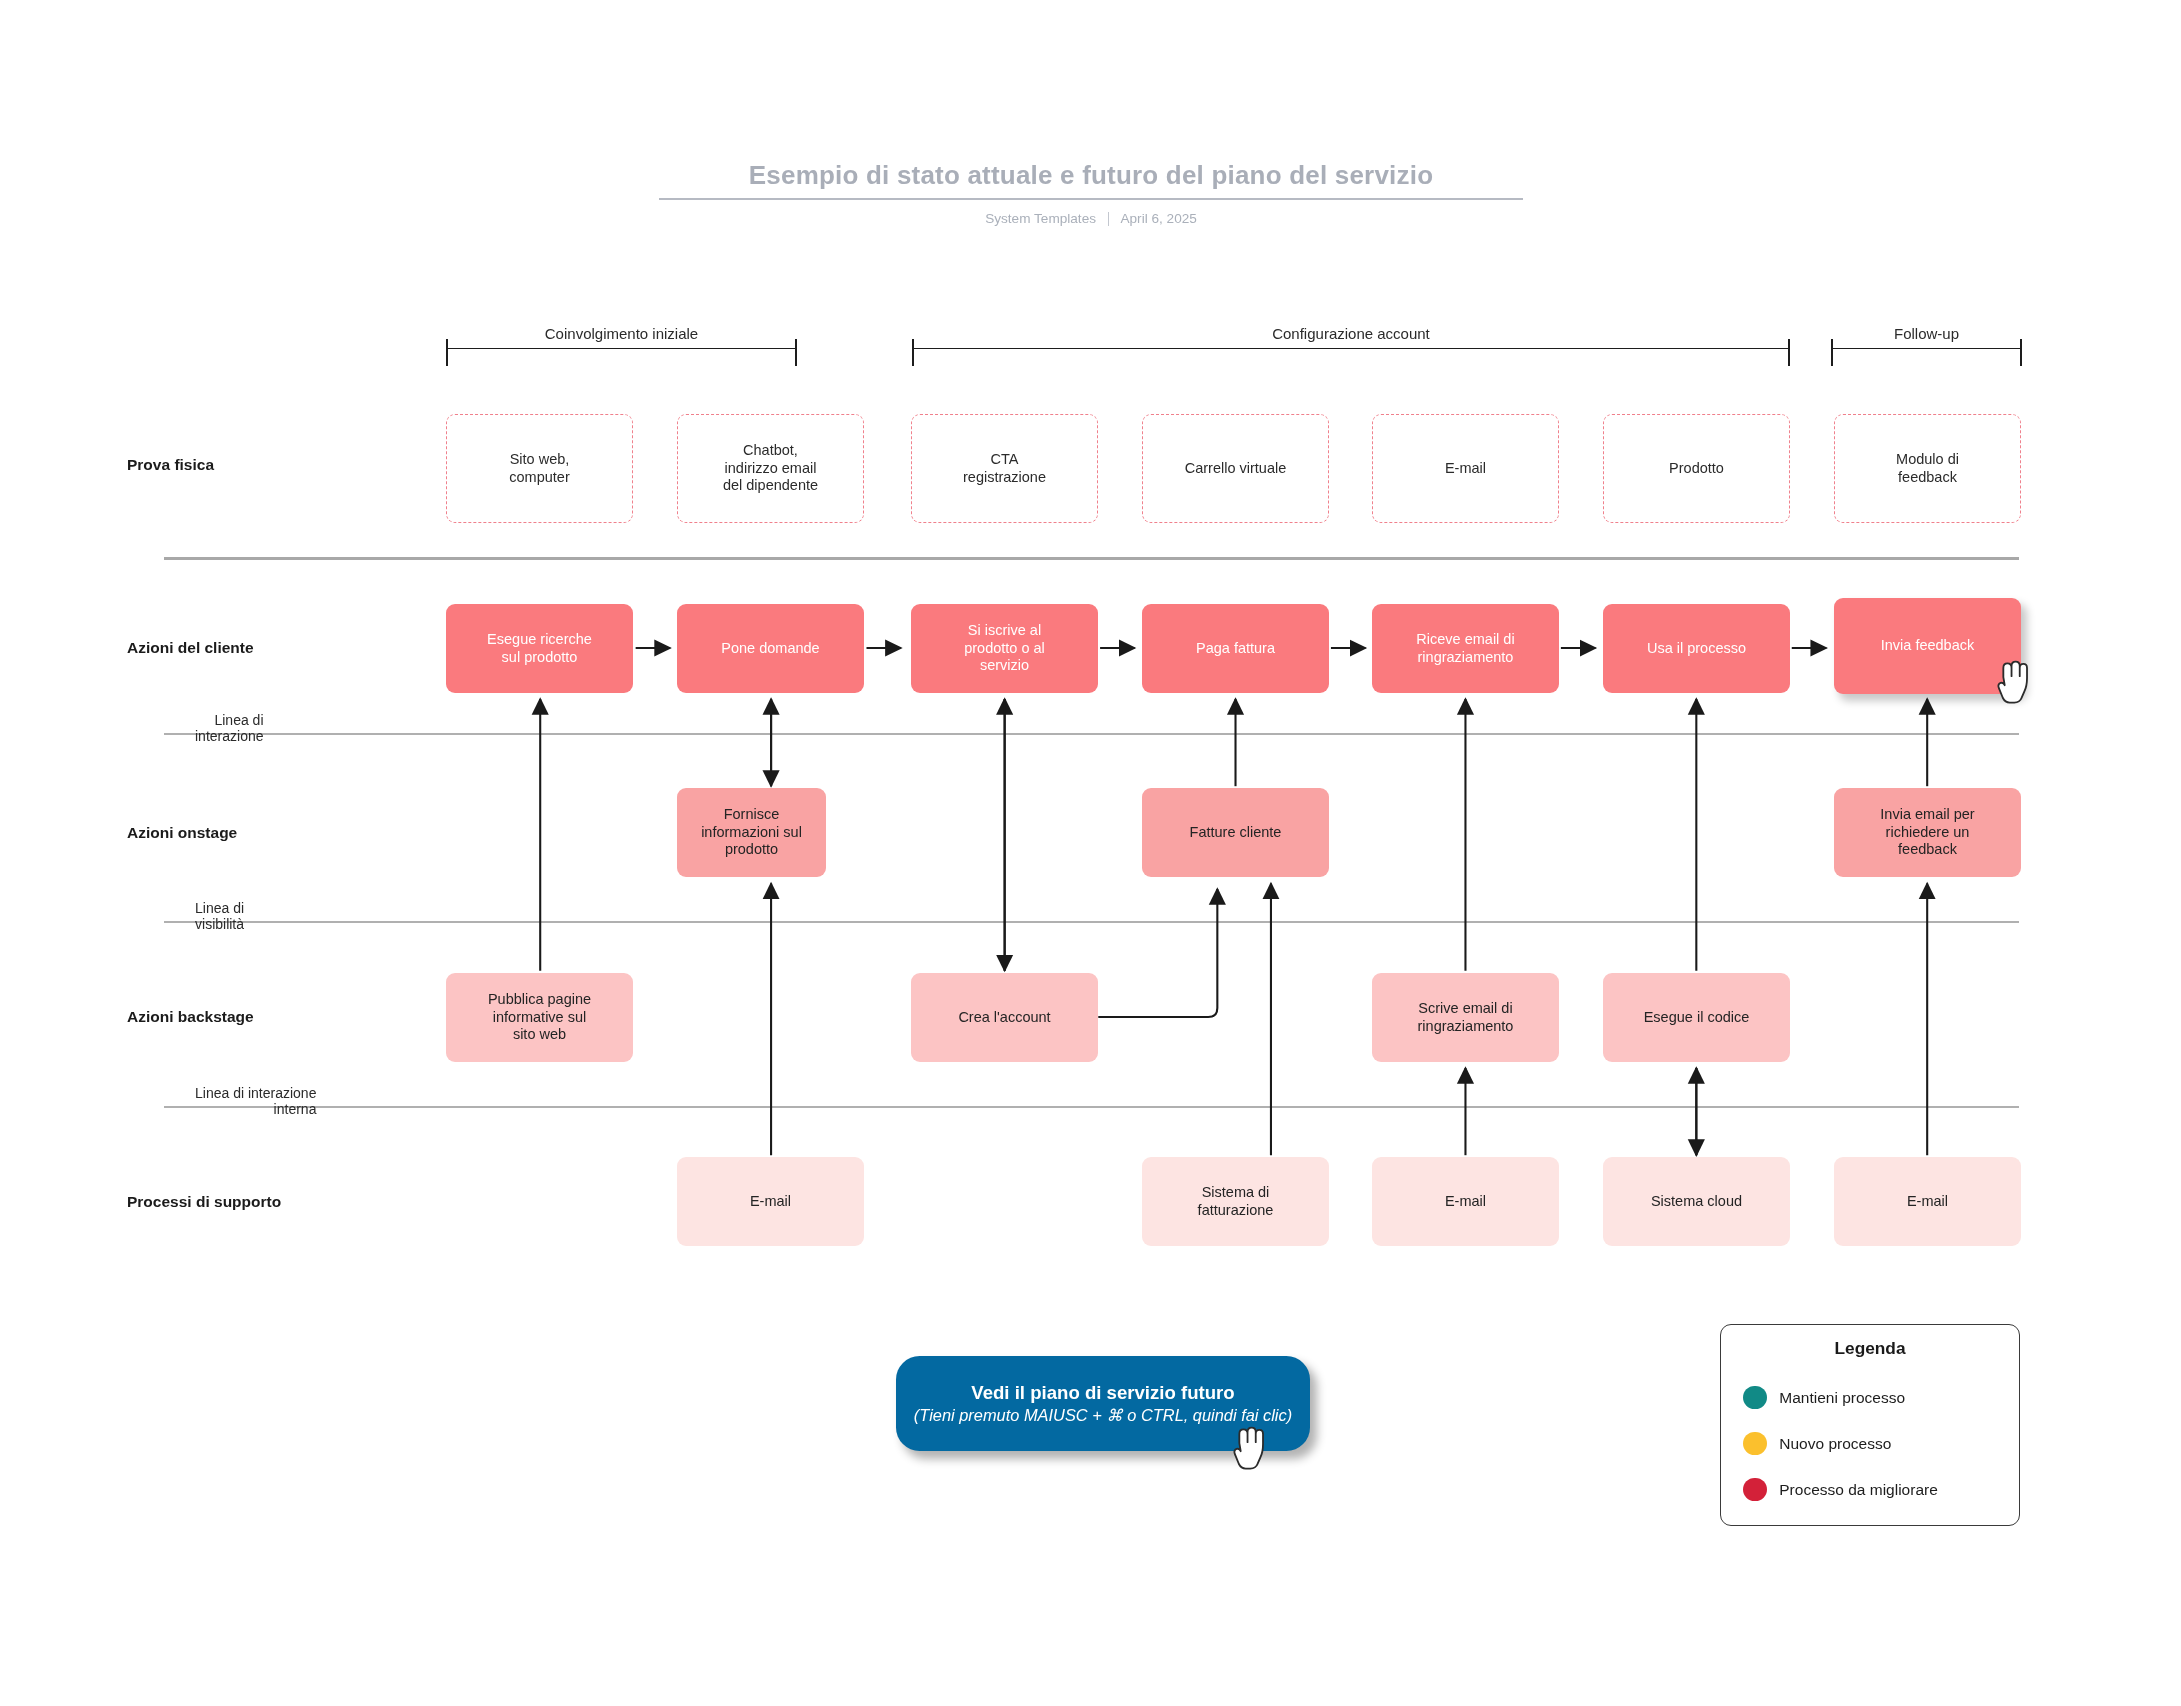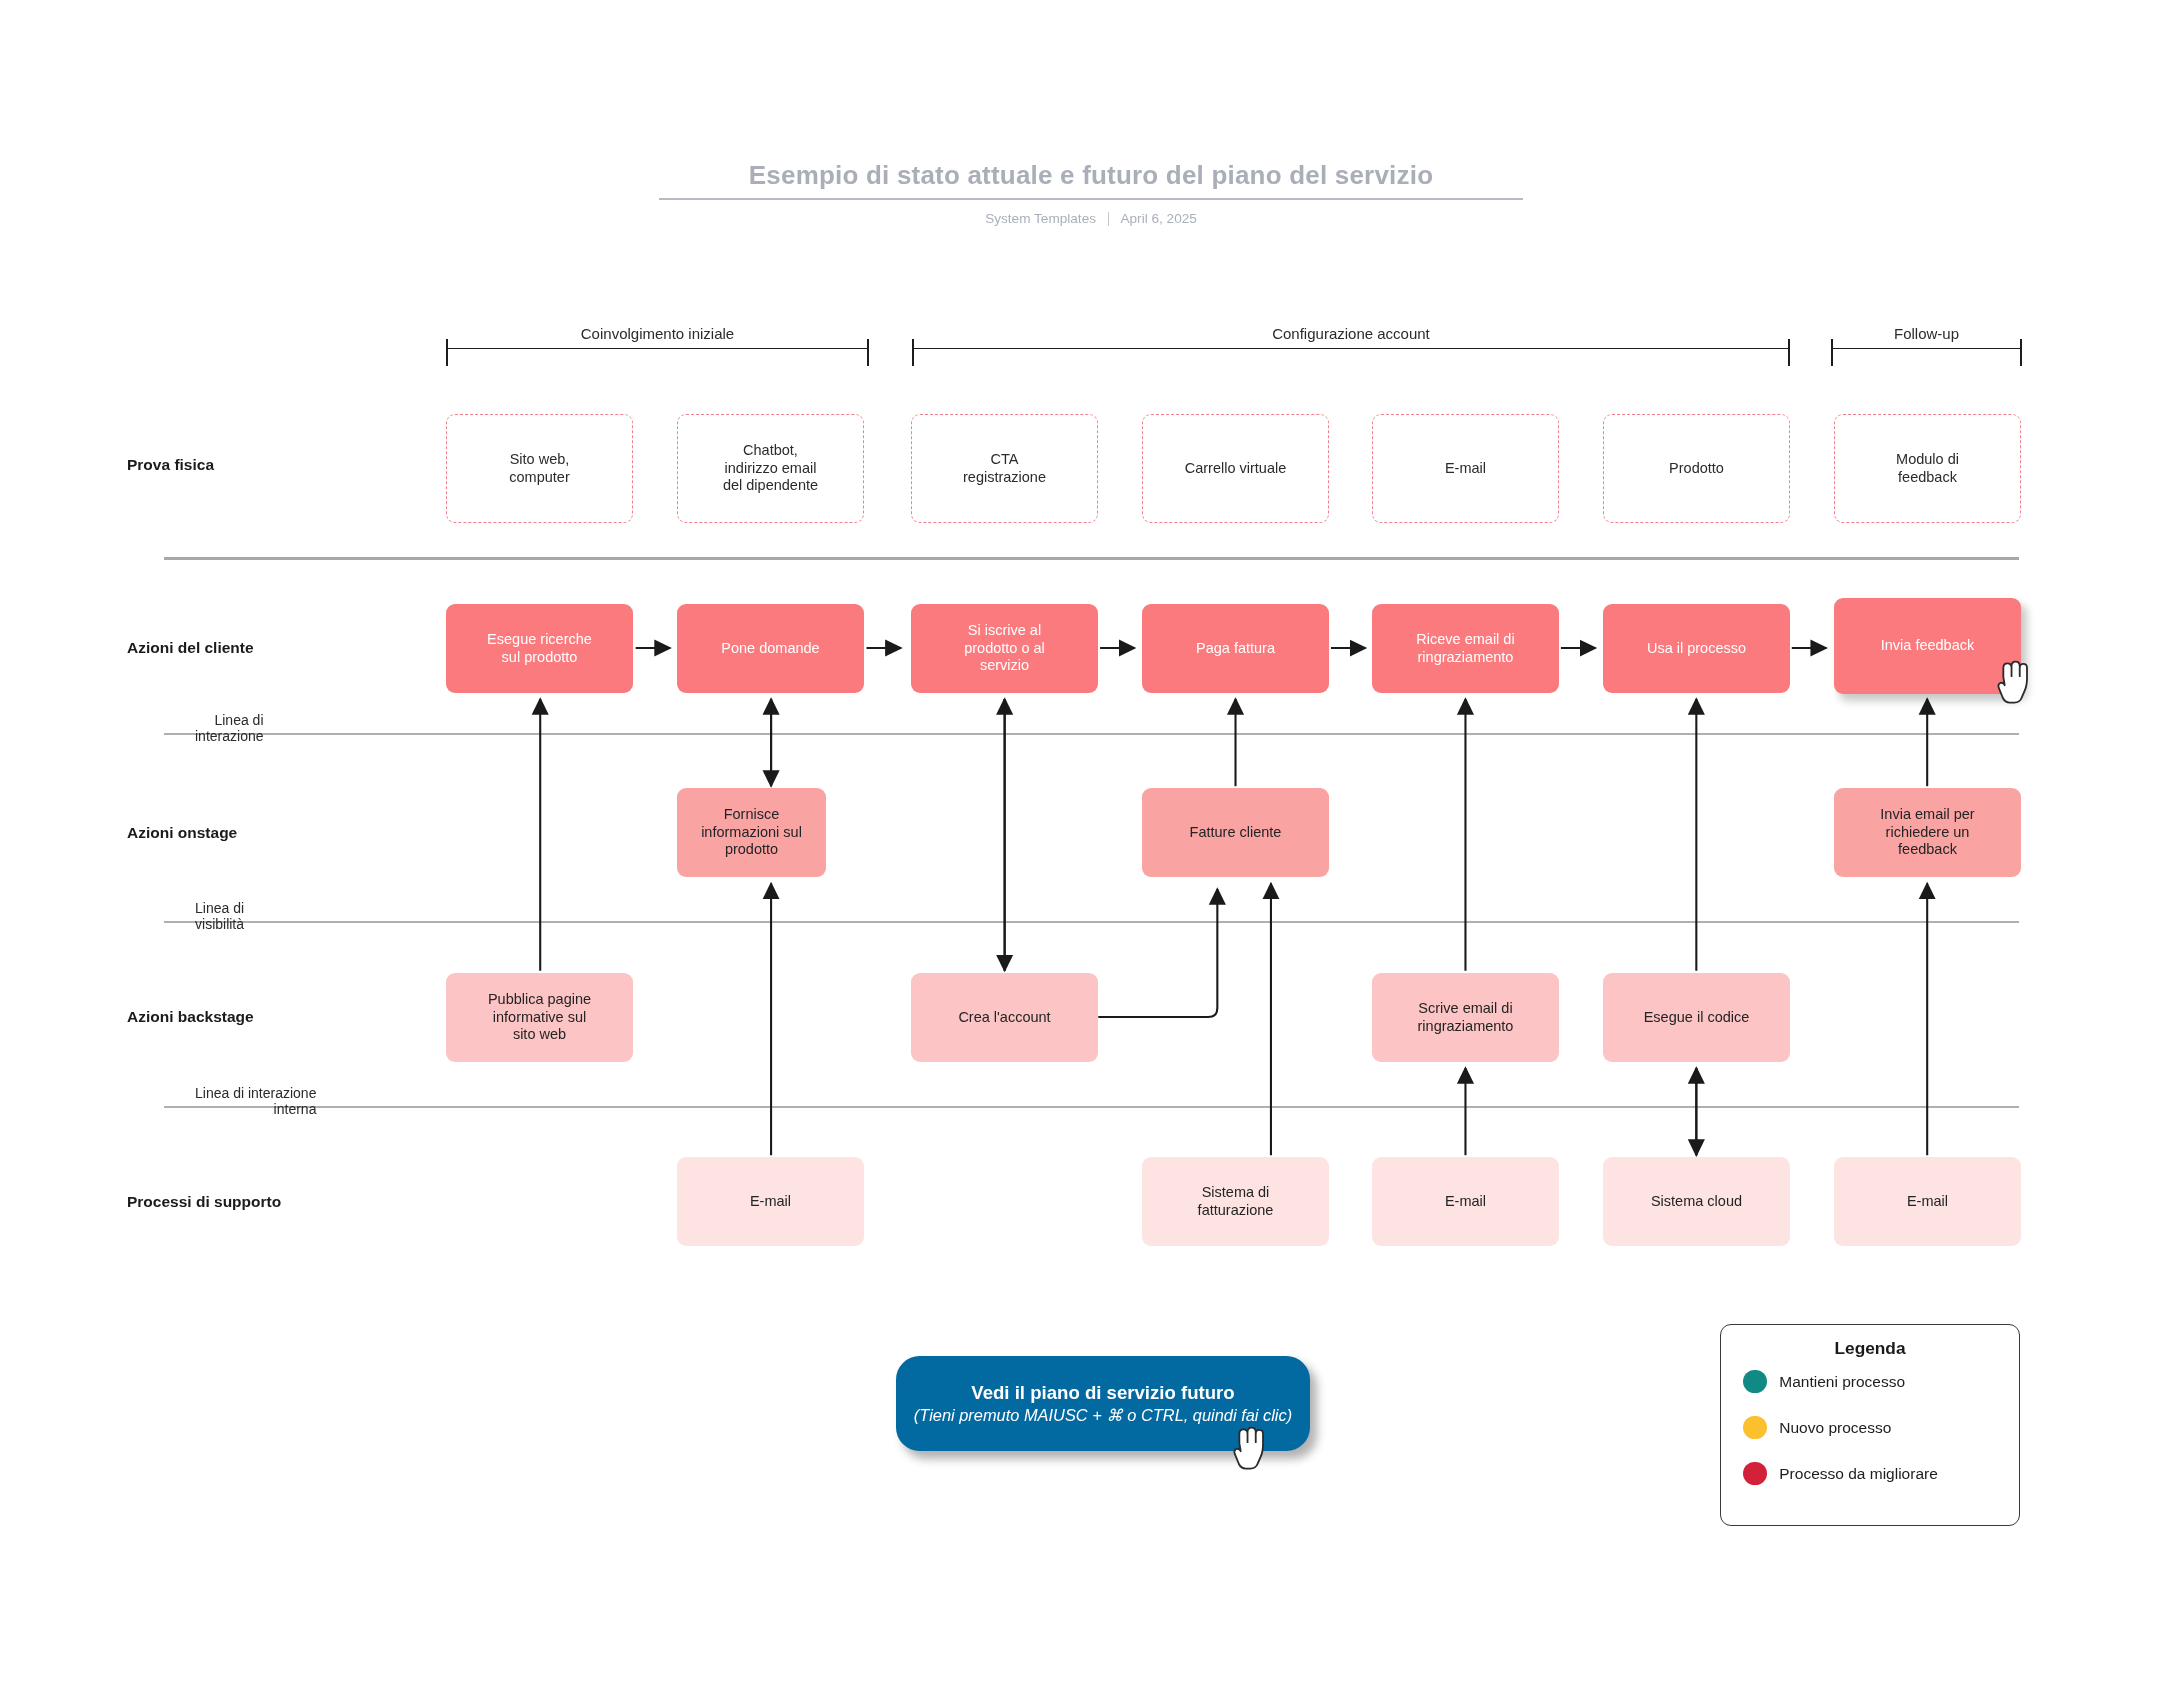--- a/index.html
+++ b/index.html
@@ -85,21 +85,21 @@
   }
 
   
   #legend {
     position: absolute; left: 1720px; top: 1324px; width: 300px; height: 202px;
     background: #fff; border: 1.8px solid #3a3a3a; border-radius: 11px;
     padding: 12.7px 0 0 0;
   }
   #legend .lg-title {
     text-align: center; font-size: 17.3px; font-weight: bold; color: #1a1a1a;
-    margin-bottom: 0;
+    margin-bottom: 16px;
   }
   .lg-row { display: flex; align-items: center; padding: 0 0 0 22px; height: 46px; }
   .lg-dot { width: 23.6px; height: 23.6px; border-radius: 50%; flex: 0 0 auto; }
   .lg-text { margin-left: 12.7px; font-size: 15.5px; color: #1d1d1d; white-space: nowrap; }
 
   
   .cursor { position: absolute; width: 42px; height: 51px; }
 </style>
 </head>
 <body>
@@ -110,21 +110,21 @@
     <div class="doc-title">Esempio di stato attuale e futuro del piano del servizio</div>
     <div class="title-rule"></div>
     <div class="doc-sub">
       <span>System Templates</span>
       <span class="sub-div"></span>
       <span>April 6, 2025</span>
     </div>
   </div>
 
   <div id="phases">
-      <div class="phase" style="left: 446px; top: 325px; width: 423px;">
+      <div class="phase" style="left: 446px; top: 325px; width: 351px;">
         <div class="phase-label">Coinvolgimento iniziale</div>
         <div class="phase-bar">
           <div class="h"></div>
           <div class="cap l"></div>
           <div class="cap r"></div>
         </div>
       </div>
       <div class="phase" style="left: 912px; top: 325px; width: 878px;">
         <div class="phase-label">Configurazione account</div>
         <div class="phase-bar">

